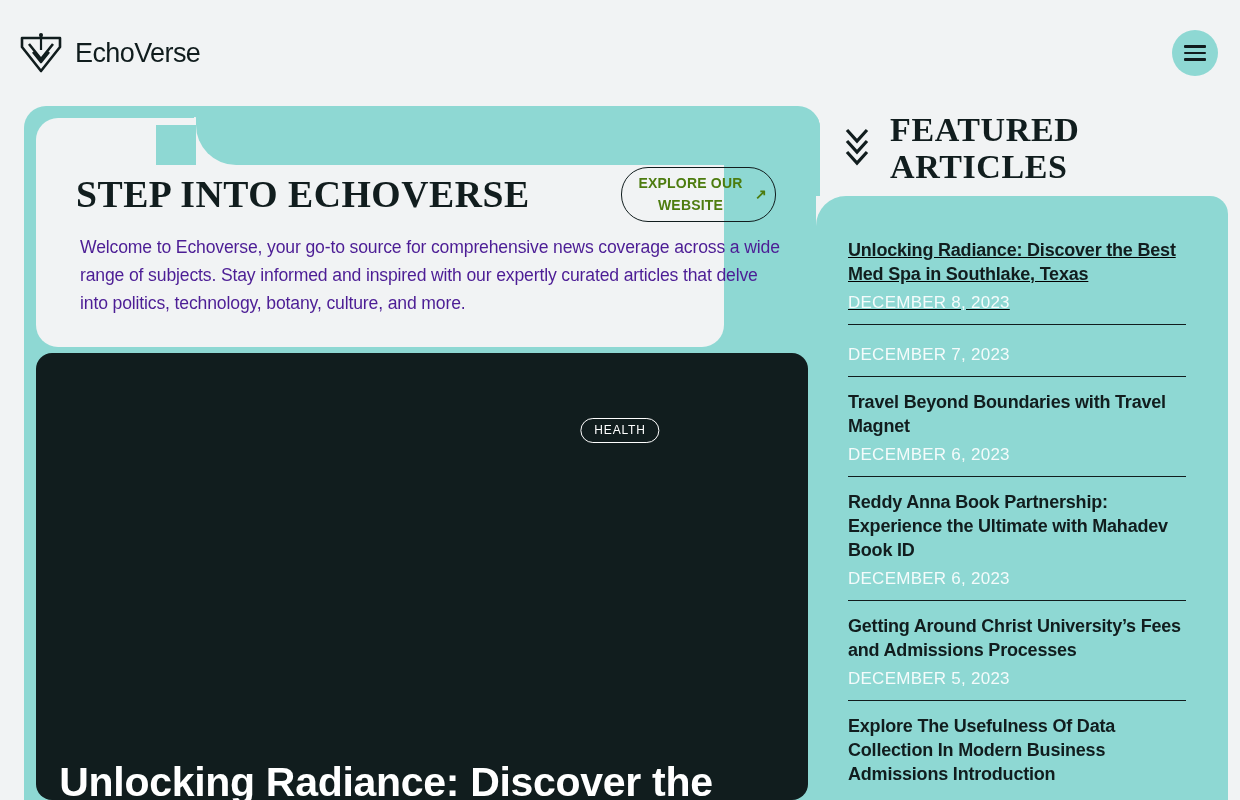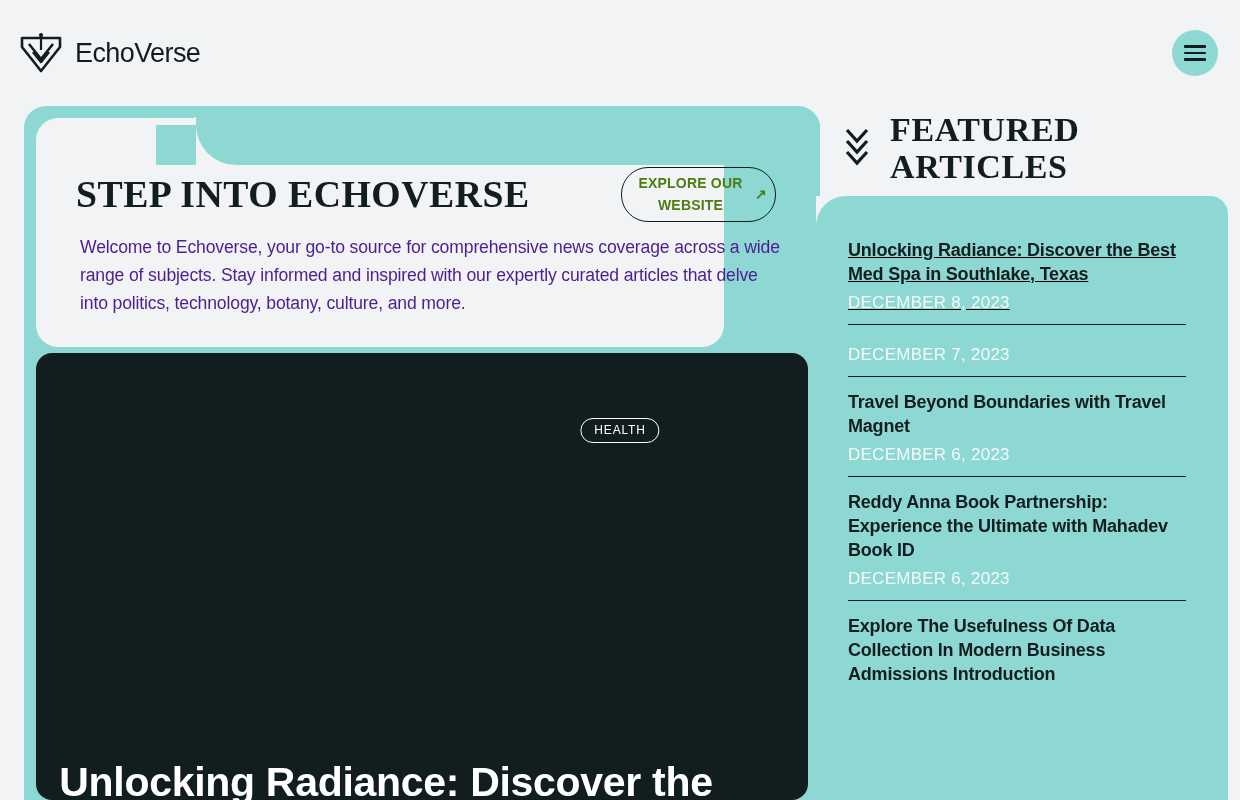--- a/index.html
+++ b/index.html
@@ -293,20 +293,26 @@
         </div>
       </div>
 
       <div class="side-item">
         <div class="side-item-inner">
           <div class="side-title">Reddy Anna Book Partnership: Experience the Ultimate with Mahadev Book ID</div>
           <div class="side-date">DECEMBER 6, 2023</div>
         </div>
       </div>
 
+      <div class="side-item">
+        <div class="side-item-inner">
+          <div class="side-title">Getting Around Christ University’s Fees and Admissions Processes</div>
+          <div class="side-date">DECEMBER 5, 2023</div>
+        </div>
+      </div>
 
       <div class="side-item">
         <div class="side-item-inner">
           <div class="side-title">Explore The Usefulness Of Data Collection In Modern Business Admissions Introduction</div>
           <div class="side-date"></div>
         </div>
       </div>
 
     </div>
   </aside>

